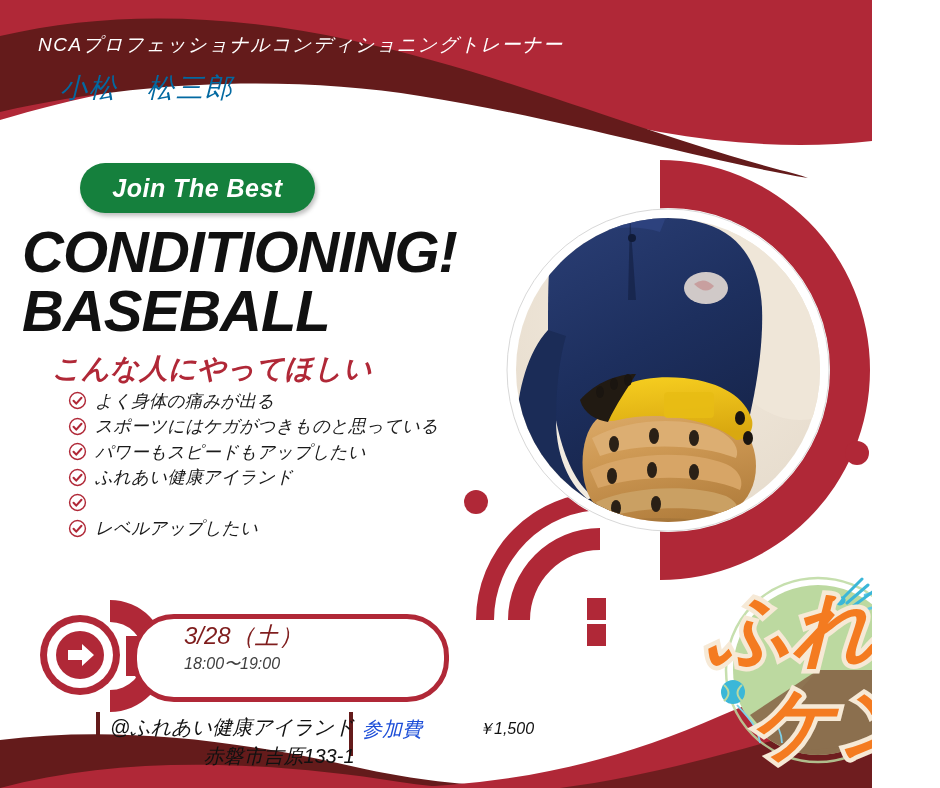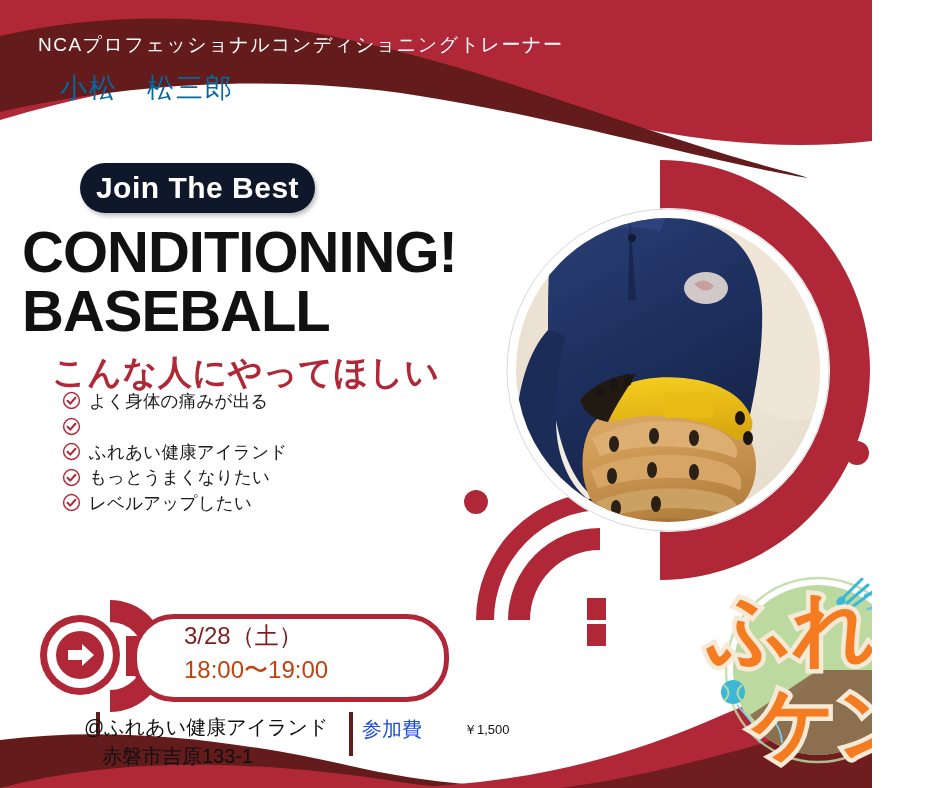--- a/index.html
+++ b/index.html
@@ -6,20 +6,21 @@
   body{
     font-family:"Liberation Sans","DejaVu Sans",sans-serif;
     background:#ffffff;
   }
   #flyer{
     position:relative;
     width:872px;
     height:788px;
     overflow:hidden;
     background:#ffffff;
+    font-style:italic;
   }
   .svg-layer{position:absolute;top:0;left:0;}
 
   
   #trainer-title{
     position:absolute;
     left:38px; top:32px;
     font-size:19px;
     letter-spacing:1.5px;
     color:#ffffff;
@@ -32,25 +33,25 @@
     letter-spacing:2px;
     color:#0369a1;
     white-space:nowrap;
   }
 
   
   #join-badge{
     position:absolute;
     left:80px; top:163px;
     width:235px; height:50px;
-    background:#0f172a;
+    background:#15803d;
     border-radius:26px;
     display:flex;align-items:center;justify-content:center;
     color:#ffffff;
-    font-size:30px;
+    font-size:25px;
     font-weight:bold;
     letter-spacing:0.5px;
     box-shadow:2px 3px 4px rgba(0,0,0,0.25);
   }
 
   
   #headline{
     position:absolute;
     left:22px; top:222px;
     color:#111111;
@@ -60,31 +61,31 @@
     letter-spacing:-1px;
     z-index:6;
   }
   #headline .hl-line{display:block;white-space:nowrap;}
 
   
   #sub-heading{
     position:absolute;
     left:52px; top:350px;
     color:#B02837;
-    font-size:34px;
+    font-size:28px;
     font-weight:bold;
     letter-spacing:0.5px;
     white-space:nowrap;
     z-index:6;
   }
 
   
   #checklist{
     position:absolute;
-    left:62px; top:388px;
+    left:68px; top:388px;
     z-index:6;
   }
   .check-row{
     display:flex;
     align-items:center;
     height:25.5px;
   }
   .check-mark{
     flex:0 0 auto;
     width:19px;height:19px;
@@ -112,49 +113,50 @@
     position:absolute;
     left:184px; top:620px;
     font-size:24px;
     color:#7f1d1d;
     white-space:nowrap;
     z-index:8;
   }
   #date-line2{
     position:absolute;
     left:184px; top:654px;
-    font-size:24px;
-    color:#c2410c;
+    font-size:16px;
+    color:#404040;
     white-space:nowrap;
     z-index:8;
   }
 
   
   #venue-block{
     position:absolute;
-    left:84px; top:713px;
+    left:110px; top:713px;
     z-index:8;
+    text-align:right;
   }
   #venue-block .vline{
     display:block;
     font-size:20px;
     color:#111;
     white-space:nowrap;
     line-height:1.45;
   }
   #venue-block .vline2{ padding-left:18px; }
   #fee-block{
     position:absolute;
     left:362px; top:716px;
     display:flex;
     align-items:center;
     z-index:8;
   }
   #fee-label{ font-size:20px;color:#1d4ed8;white-space:nowrap; }
-  #fee-value{ font-size:13px;color:#111;white-space:nowrap;margin-left:42px; }
+  #fee-value{ font-size:16px;color:#111;white-space:nowrap;margin-left:56px; }
 
   
   #logo{
     position:absolute;
     left:690px; top:565px;
     width:250px; height:223px;
     z-index:9;
   }
 </style>
 </head>
@@ -370,38 +372,45 @@
         <path d="M7 12.4 L10.4 16 L17 8.6" fill="none" stroke="#B02837" stroke-width="2.6" stroke-linecap="round" stroke-linejoin="round"></path>
       </svg>
       <span class="check-text">よく身体の痛みが出る</span>
     </div>
 
     <div class="check-row">
       <svg class="check-mark" viewBox="0 0 24 24">
         <circle cx="12" cy="12" r="10" fill="none" stroke="#B02837" stroke-width="1.8"></circle>
         <path d="M7 12.4 L10.4 16 L17 8.6" fill="none" stroke="#B02837" stroke-width="2.6" stroke-linecap="round" stroke-linejoin="round"></path>
       </svg>
-    </div>
-
-
+      <span class="check-text">スポーツにはケガがつきものと思っている</span>
+    </div>
+
+
+    <div class="check-row">
+      <svg class="check-mark" viewBox="0 0 24 24">
+        <circle cx="12" cy="12" r="10" fill="none" stroke="#B02837" stroke-width="1.8"></circle>
+        <path d="M7 12.4 L10.4 16 L17 8.6" fill="none" stroke="#B02837" stroke-width="2.6" stroke-linecap="round" stroke-linejoin="round"></path>
+      </svg>
+      <span class="check-text">パワーもスピードもアップしたい</span>
+    </div>
 
     <div class="check-row">
       <svg class="check-mark" viewBox="0 0 24 24">
         <circle cx="12" cy="12" r="10" fill="none" stroke="#B02837" stroke-width="1.8"></circle>
         <path d="M7 12.4 L10.4 16 L17 8.6" fill="none" stroke="#B02837" stroke-width="2.6" stroke-linecap="round" stroke-linejoin="round"></path>
       </svg>
       <span class="check-text">ふれあい健康アイランド</span>
     </div>
 
     <div class="check-row">
       <svg class="check-mark" viewBox="0 0 24 24">
         <circle cx="12" cy="12" r="10" fill="none" stroke="#B02837" stroke-width="1.8"></circle>
         <path d="M7 12.4 L10.4 16 L17 8.6" fill="none" stroke="#B02837" stroke-width="2.6" stroke-linecap="round" stroke-linejoin="round"></path>
       </svg>
-      <span class="check-text">もっとうまくなりたい</span>
     </div>
 
     <div class="check-row">
       <svg class="check-mark" viewBox="0 0 24 24">
         <circle cx="12" cy="12" r="10" fill="none" stroke="#B02837" stroke-width="1.8"></circle>
         <path d="M7 12.4 L10.4 16 L17 8.6" fill="none" stroke="#B02837" stroke-width="2.6" stroke-linecap="round" stroke-linejoin="round"></path>
       </svg>
       <span class="check-text">レベルアップしたい</span>
     </div>
   </div>

